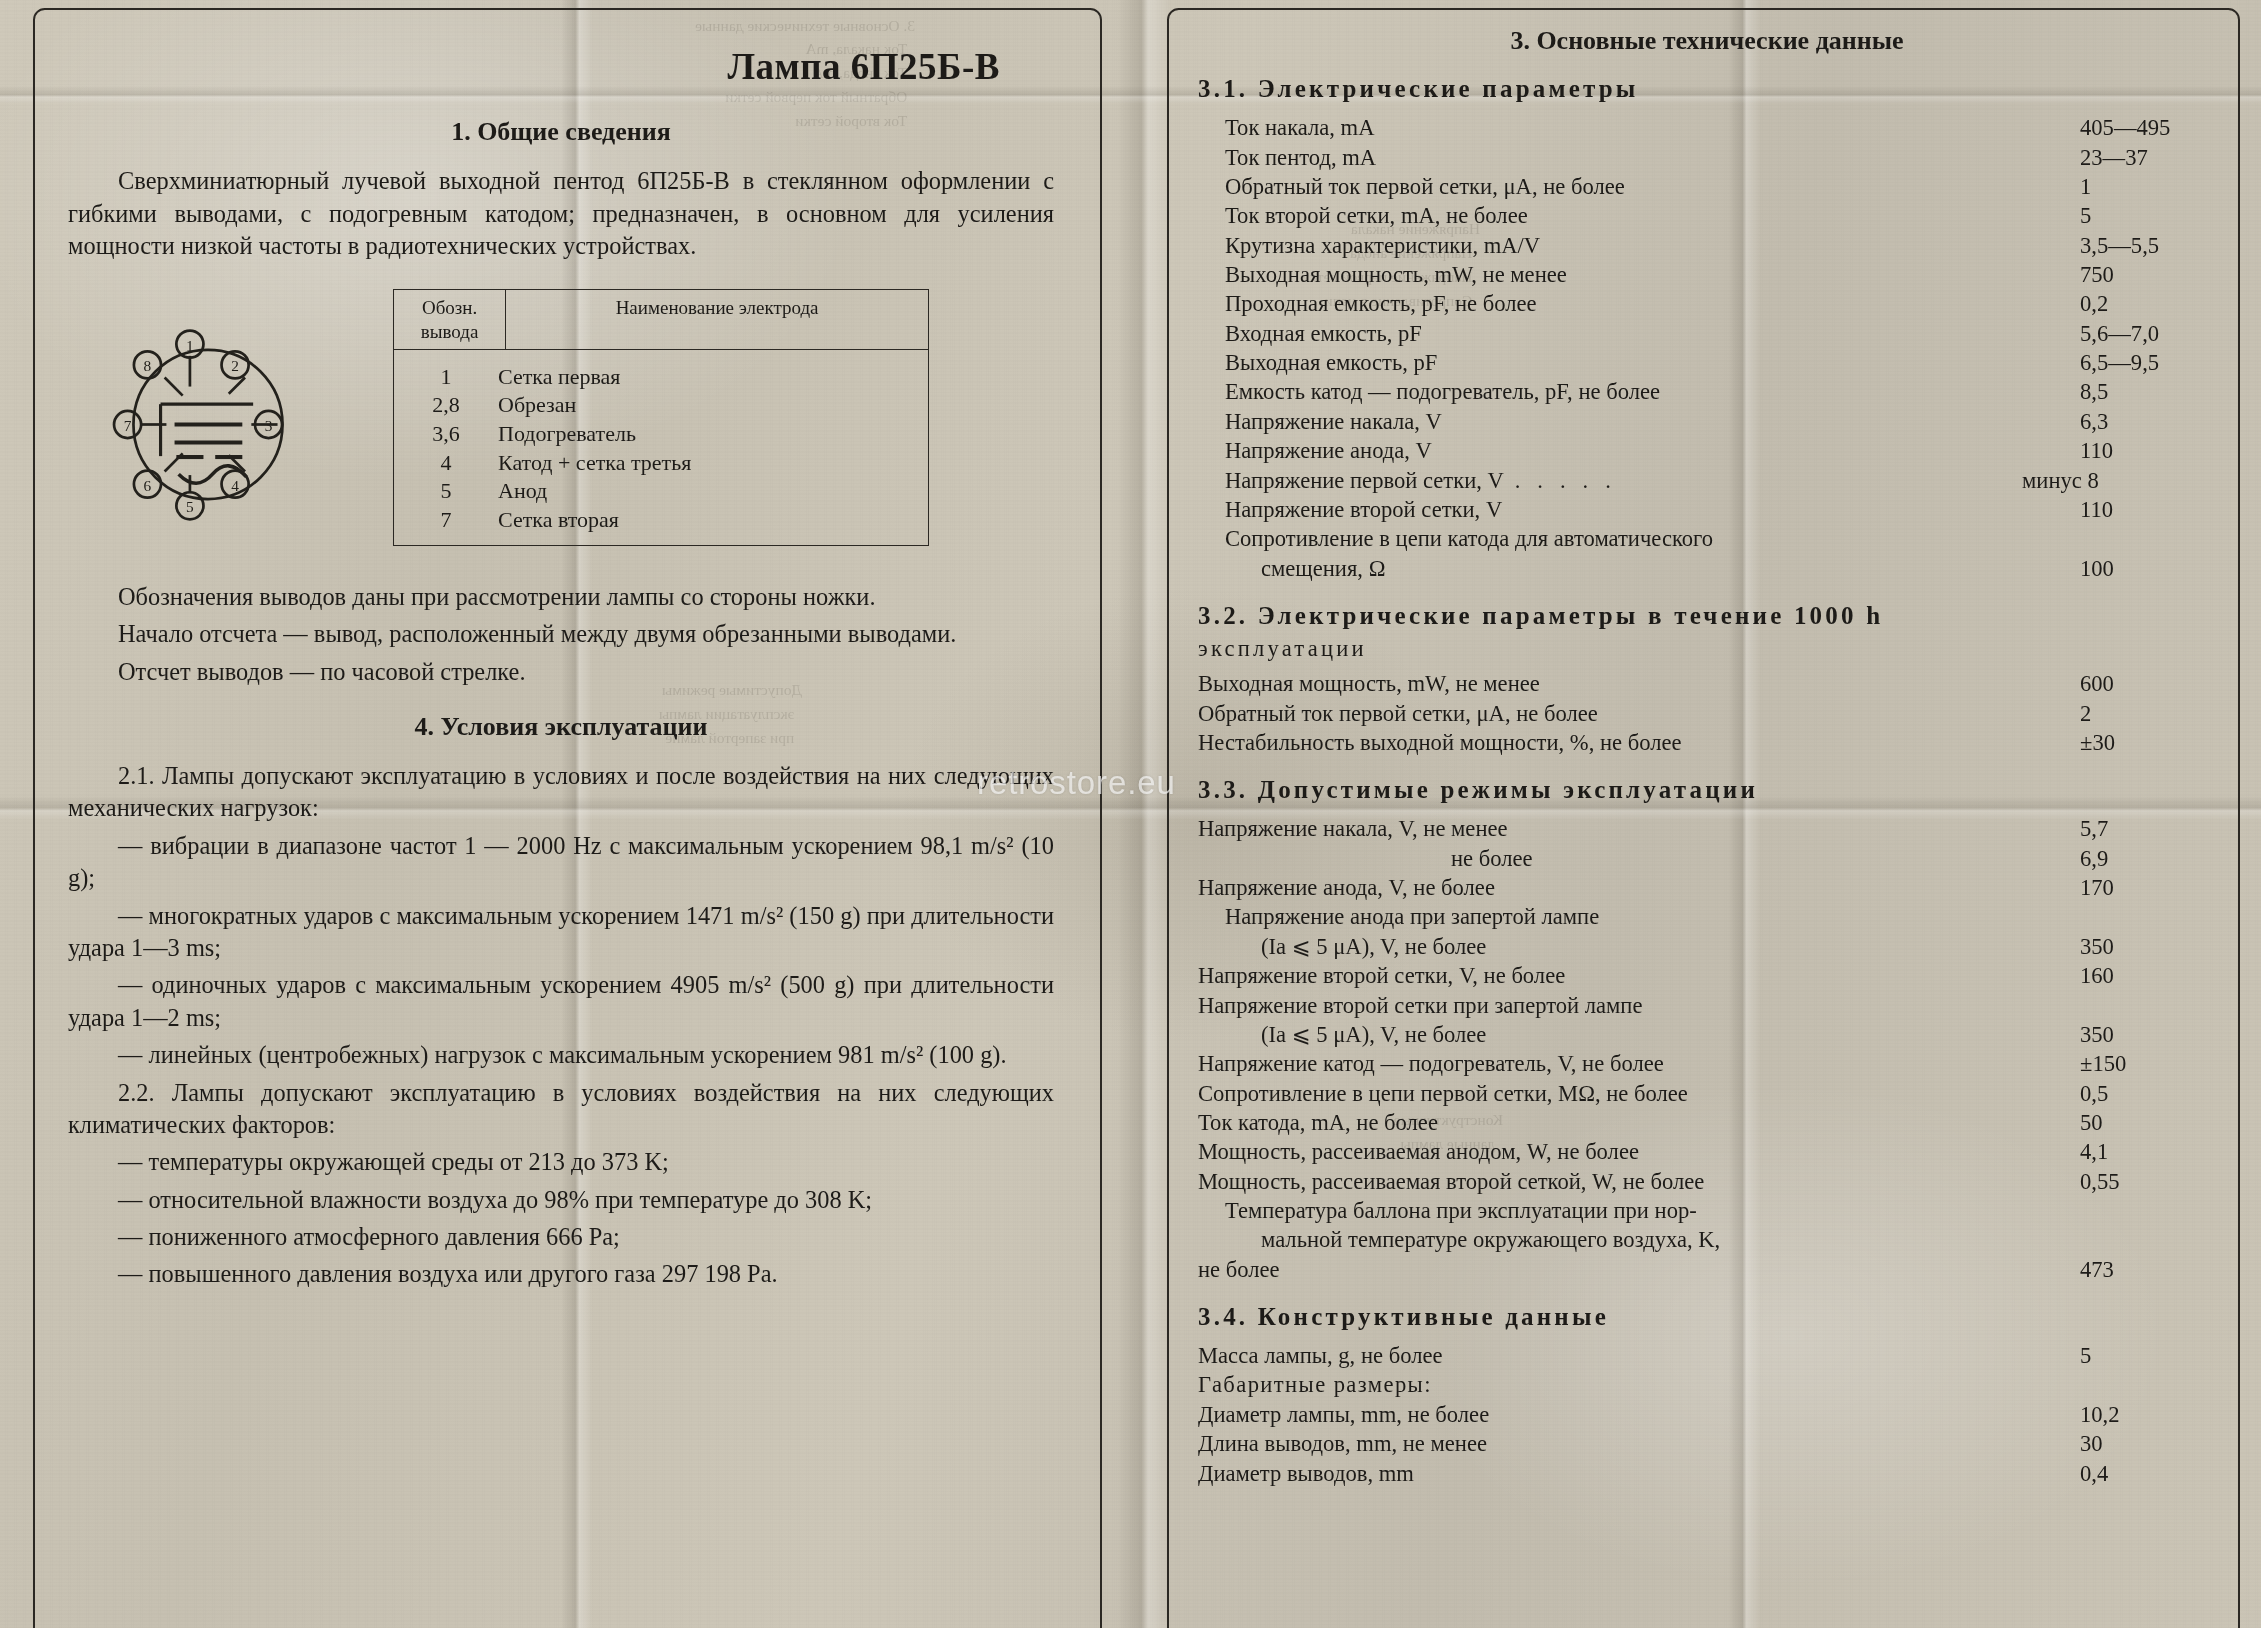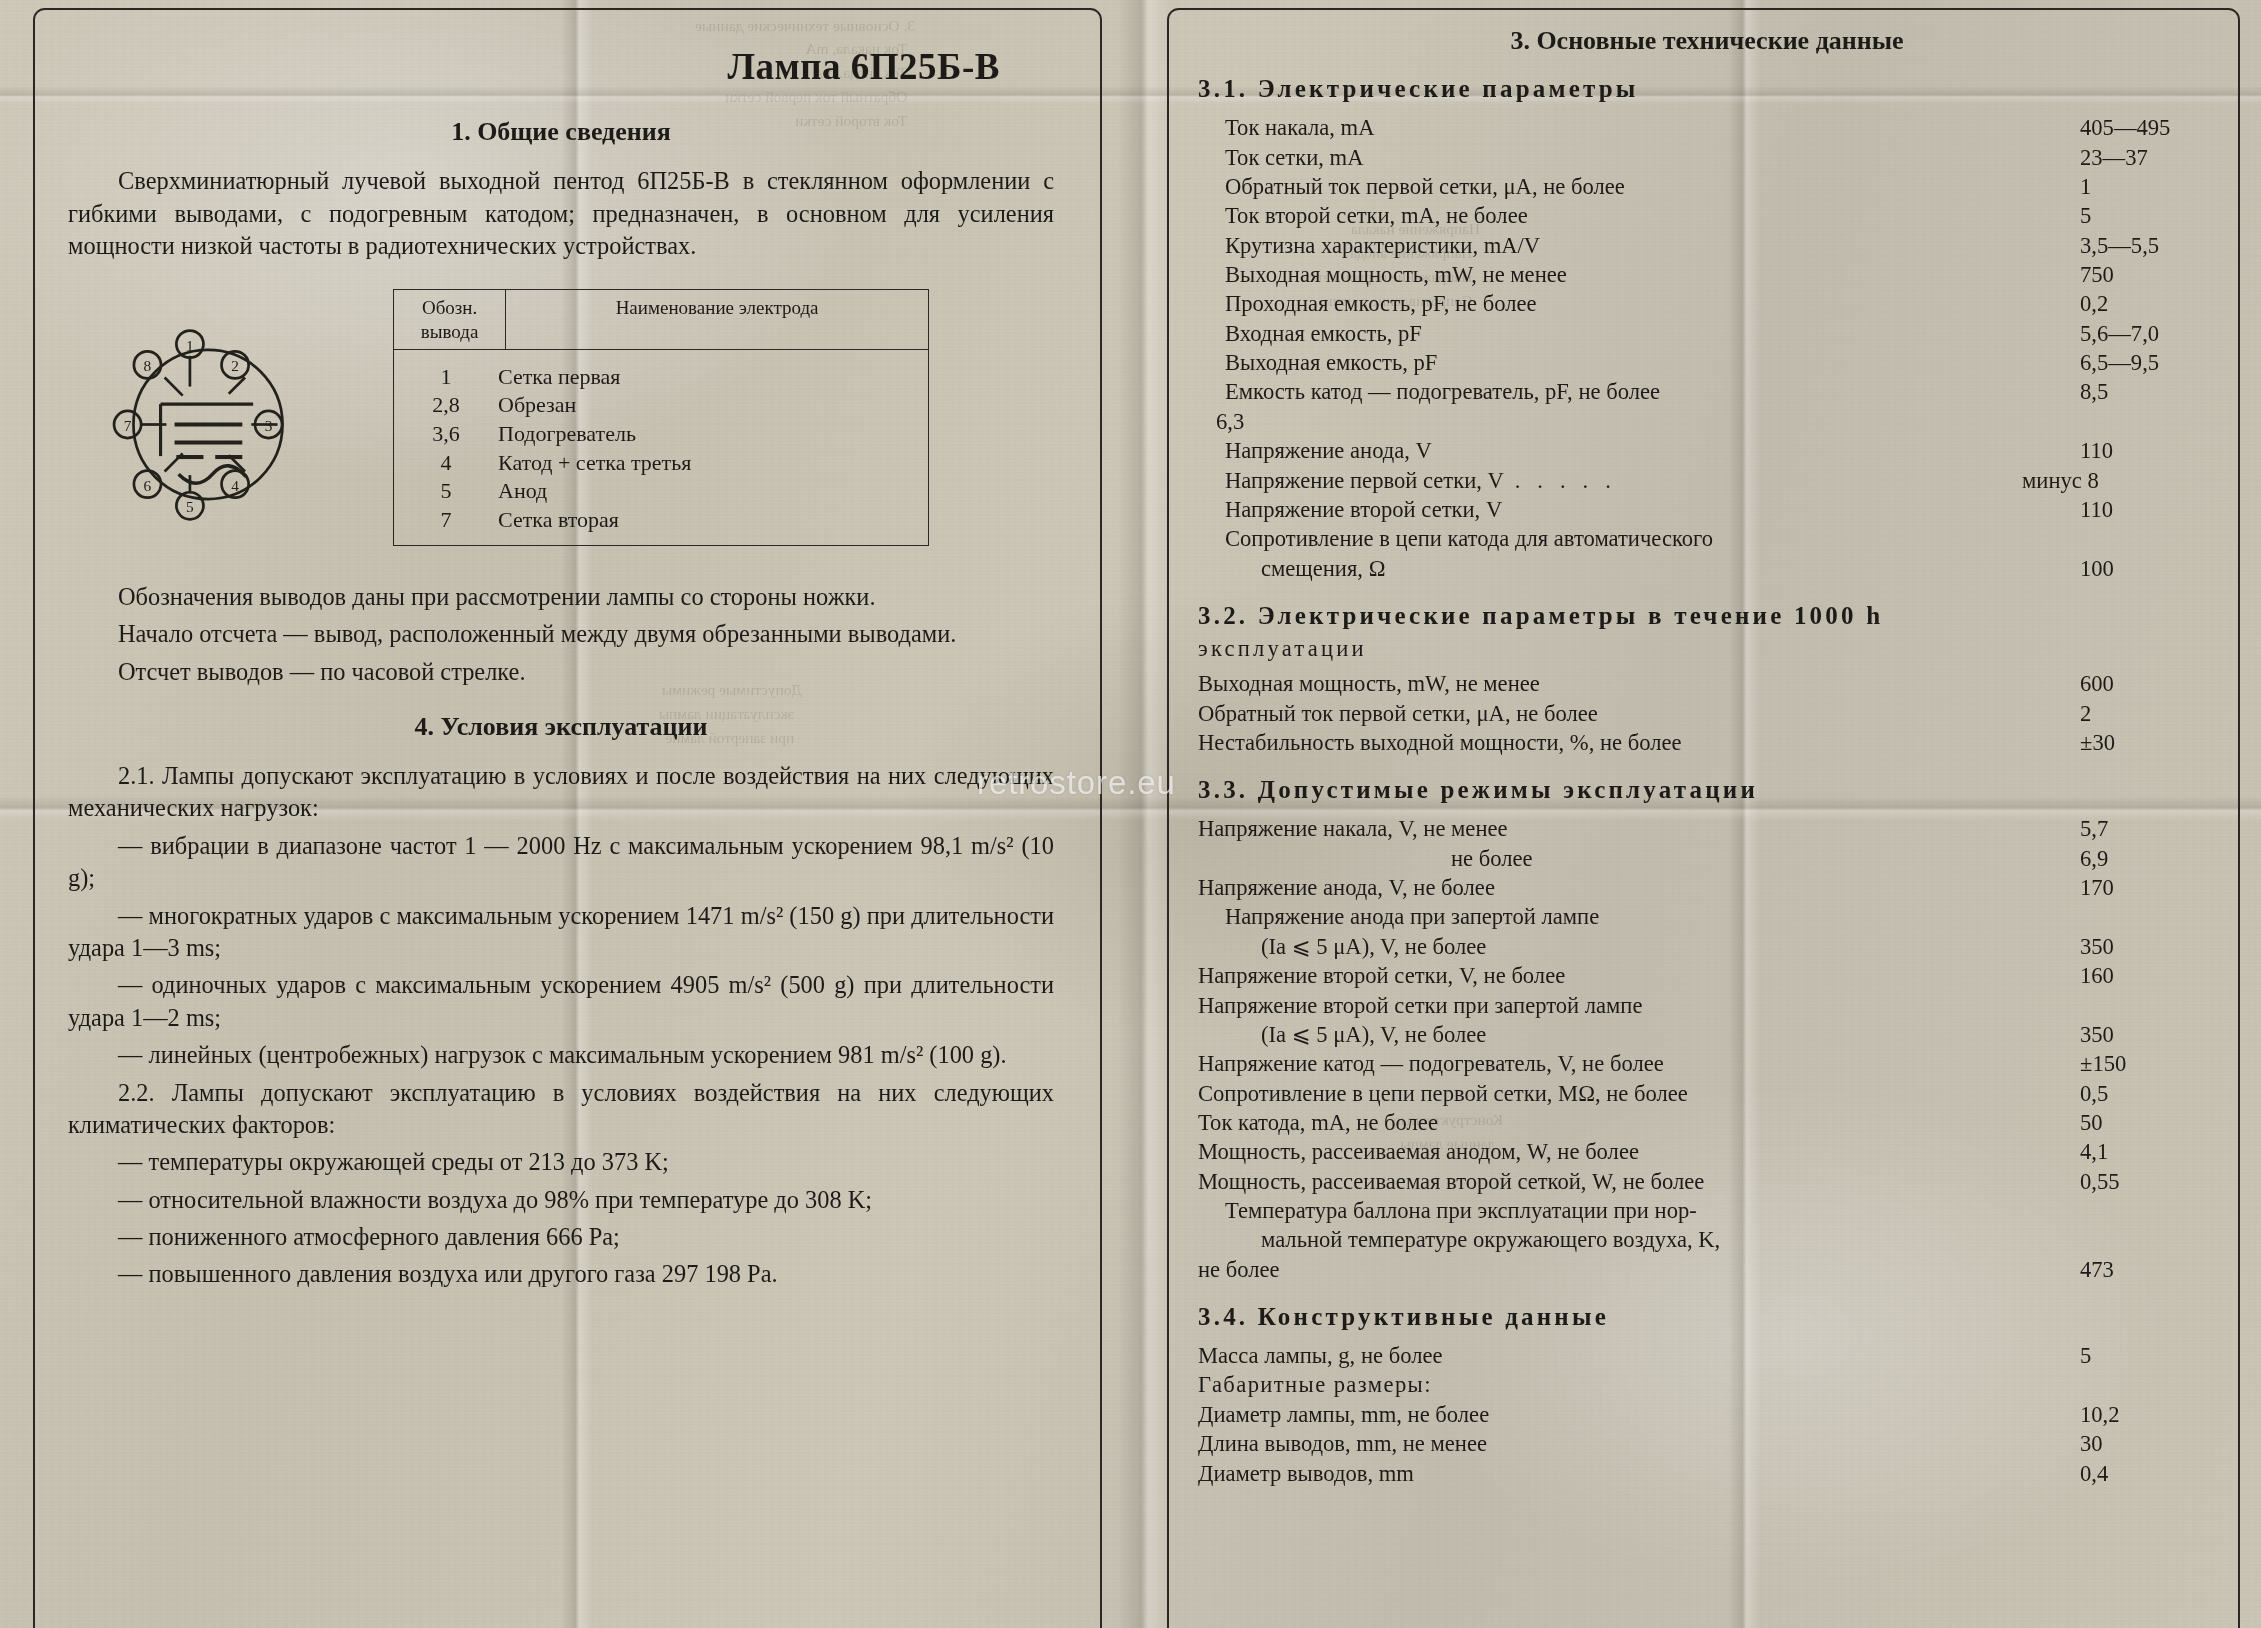--- a/index.html
+++ b/index.html
@@ -245,21 +245,21 @@
 
     <h2 class="sec right-top">3. Основные технические данные</h2>
 
     <h3 class="sub">3.1. Электрические параметры</h3>
     <div class="plist">
       <div class="prow">
           <div class="nm">Ток накала, mA</div>
           <div class="val">405—495</div>
         </div>
       <div class="prow">
-          <div class="nm">Ток сетки, mA</div>
+          <div class="nm">Ток пентод, mA</div>
           <div class="val">23—37</div>
         </div>
       <div class="prow">
           <div class="nm">Обратный ток первой сетки, μA, не более</div>
           <div class="val">1</div>
         </div>
       <div class="prow">
           <div class="nm">Ток второй сетки, mA, не более</div>
           <div class="val">5</div>
         </div>
@@ -281,20 +281,21 @@
         </div>
       <div class="prow">
           <div class="nm">Выходная емкость, pF</div>
           <div class="val">6,5—9,5</div>
         </div>
       <div class="prow">
           <div class="nm">Емкость катод — подогреватель, pF, не более</div>
           <div class="val">8,5</div>
         </div>
       <div class="prow">
+          <div class="nm">Напряжение накала, V</div>
           <div class="val">6,3</div>
         </div>
       <div class="prow">
           <div class="nm">Напряжение анода, V</div>
           <div class="val">110</div>
         </div>
       <div class="prow">
           <div class="nm">Напряжение первой сетки, V  .   .   .   .   .</div>
           <div class="val wide">минус 8</div>
         </div>

